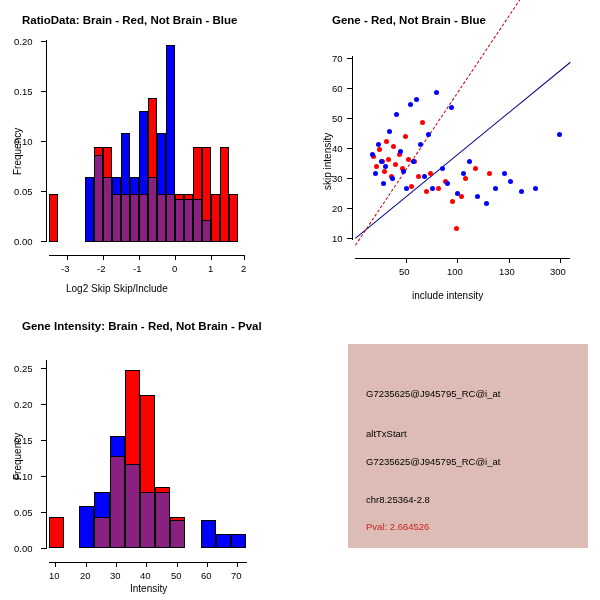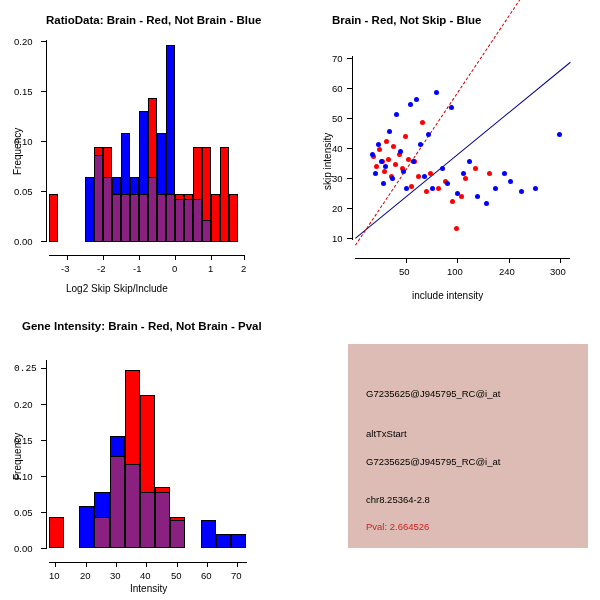--- a/index.html
+++ b/index.html
@@ -93,21 +93,21 @@
   .info-line.pval {
     color: #cc2222;
   }
 </style>
 </head>
 <body>
 
 <div id="page">
 
   <div class="panel">
-    <div class="panel-title" style="left:22px; top:14px;margin-left:24px;">RatioData: Brain - Red, Not Brain - Blue</div>
+    <div class="panel-title" style="left:22px; top:14px;">RatioData: Brain - Red, Not Brain - Blue</div>
 
     <div class="axis-label vertical" style="left:12px; top:175px;">Frequency</div>
 
     <div class="axis-label" style="left:66px; top:283px;">Log2 Skip Skip/Include</div>
 
     <div class="axis-line" style="left:46px; top:40px; width:1px; height:202px;"></div>
     <div class="axis-line" style="left:41px; top:241px; width:5px; height:1px;"></div>
     <div class="axis-line" style="left:41px; top:191px; width:5px; height:1px;"></div>
     <div class="axis-line" style="left:41px; top:141px; width:5px; height:1px;"></div>
     <div class="axis-line" style="left:41px; top:91px;  width:5px; height:1px;"></div>
@@ -176,21 +176,21 @@
         <div class="bar ov" style="left: 157px; width: 9px; top: 193.76px; height: 48.24px; z-index: 3;"></div>
         <div class="bar ov" style="left: 166px; width: 9px; top: 193.76px; height: 48.24px; z-index: 3;"></div>
         <div class="bar ov" style="left: 175px; width: 9px; top: 198.785px; height: 43.215px; z-index: 3;"></div>
         <div class="bar ov" style="left: 184px; width: 9px; top: 198.785px; height: 43.215px; z-index: 3;"></div>
         <div class="bar ov" style="left: 193px; width: 9px; top: 198.785px; height: 43.215px; z-index: 3;"></div>
         <div class="bar ov" style="left: 202px; width: 9px; top: 219.89px; height: 22.11px; z-index: 3;"></div>
       </div>
   </div>
 
   <div class="panel">
-    <div class="panel-title" style="left:332px; top:14px;">Brain - Red, Not Skip - Blue</div>
+    <div class="panel-title" style="left:332px; top:14px;">Gene - Red, Not Brain - Blue</div>
 
     <div class="axis-label vertical" style="left:322px; top:190px;">skip intensity</div>
 
     <div class="axis-label" style="left:412px; top:290px;">include intensity</div>
 
     <div class="axis-line" style="left:352px; top:56px; width:1px; height:184px;"></div>
     <div class="axis-line" style="left:347px; top:238px; width:5px; height:1px;"></div>
     <div class="axis-line" style="left:347px; top:208px; width:5px; height:1px;"></div>
     <div class="axis-line" style="left:347px; top:178px; width:5px; height:1px;"></div>
     <div class="axis-line" style="left:347px; top:148px; width:5px; height:1px;"></div>
@@ -207,21 +207,21 @@
     <div class="tick-label" style="left:332px; top:53px;">70</div>
 
     <div class="axis-line" style="left:355px; top:258px; width:215px; height:1px;"></div>
     <div class="axis-line" style="left:406px; top:258px; width:1px; height:5px;"></div>
     <div class="axis-line" style="left:457px; top:258px; width:1px; height:5px;"></div>
     <div class="axis-line" style="left:509px; top:258px; width:1px; height:5px;"></div>
     <div class="axis-line" style="left:560px; top:258px; width:1px; height:5px;"></div>
 
     <div class="tick-label" style="left:399px; top:266px;">50</div>
     <div class="tick-label" style="left:447px; top:266px;">100</div>
-    <div class="tick-label" style="left:499px; top:266px;">240</div>
+    <div class="tick-label" style="left:499px; top:266px;">130</div>
     <div class="tick-label" style="left:550px; top:266px;">300</div>
 
     <div class="plotarea" id="scatter-plot" style="left:0; top:0; width:600px; height:600px;">
         <div class="diag" style="left: 355px; top: 238px; width: 277.885px; transform: rotate(-39.3127deg);"></div>
         <div class="diag dashed" style="left: 355px; top: 245.397px; width: 386.384px; transform: rotate(-56.1899deg);"></div>
         <div class="pt red" style="left: 370.929px; top: 154.13px;"></div>
         <div class="pt red" style="left: 374px; top: 163.993px;"></div>
         <div class="pt red" style="left: 377.071px; top: 146.733px;"></div>
         <div class="pt red" style="left: 380.143px; top: 159.062px;"></div>
         <div class="pt red" style="left: 382.19px; top: 168.925px;"></div>
@@ -298,21 +298,21 @@
     <div class="axis-line" style="left:41px; top:476px; width:5px; height:1px;"></div>
     <div class="axis-line" style="left:41px; top:440px; width:5px; height:1px;"></div>
     <div class="axis-line" style="left:41px; top:404px; width:5px; height:1px;"></div>
     <div class="axis-line" style="left:41px; top:368px; width:5px; height:1px;"></div>
 
     <div class="tick-label" style="left:14px; top:543px;">0.00</div>
     <div class="tick-label" style="left:14px; top:507px;">0.05</div>
     <div class="tick-label" style="left:14px; top:471px;">0.10</div>
     <div class="tick-label" style="left:14px; top:435px;">0.15</div>
     <div class="tick-label" style="left:14px; top:399px;">0.20</div>
-    <div class="tick-label" style="left:14px; top:363px;font-family:Liberation Mono, monospace;">0.25</div>
+    <div class="tick-label" style="left:14px; top:363px;">0.25</div>
 
     <div class="axis-line" style="left:49px; top:562px; width:198px; height:1px;"></div>
     <div class="axis-line" style="left:55px;  top:562px; width:1px; height:5px;"></div>
     <div class="axis-line" style="left:86px;  top:562px; width:1px; height:5px;"></div>
     <div class="axis-line" style="left:116px; top:562px; width:1px; height:5px;"></div>
     <div class="axis-line" style="left:146px; top:562px; width:1px; height:5px;"></div>
     <div class="axis-line" style="left:177px; top:562px; width:1px; height:5px;"></div>
     <div class="axis-line" style="left:207px; top:562px; width:1px; height:5px;"></div>
     <div class="axis-line" style="left:237px; top:562px; width:1px; height:5px;"></div>
 

